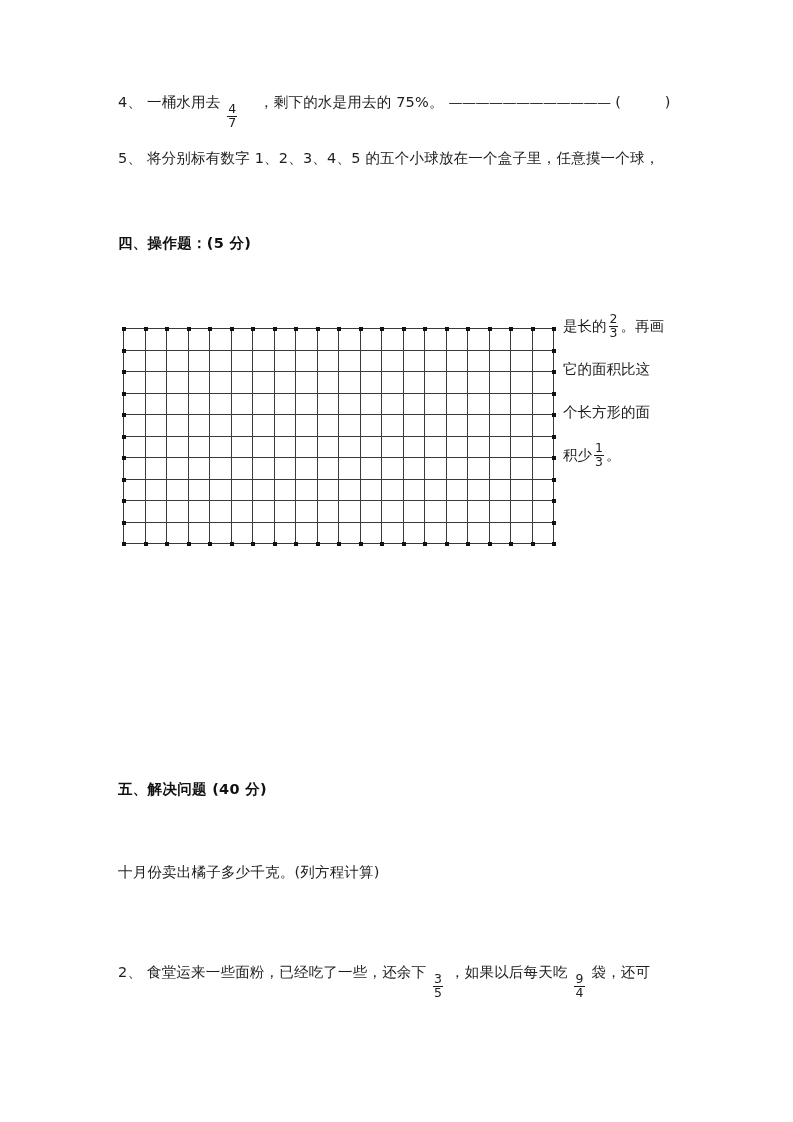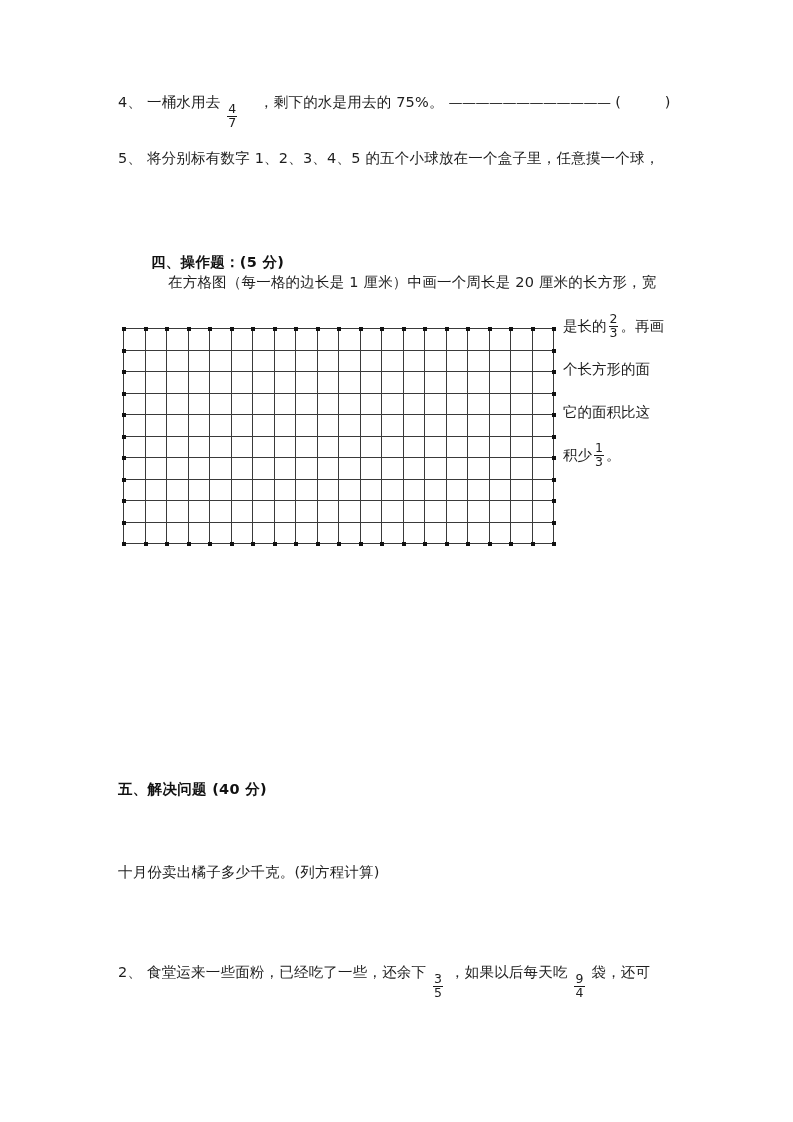--- a/index.html
+++ b/index.html
@@ -124,23 +124,22 @@
     <span class="paren-gap"></span>
     <span>)</span>
   </div>
 
   <div class="qline" id="q5l1" style="left:118px; top:148px;">
     <span>5、</span>
     <span>将分别标有数字 1、2、3、4、5 的五个小球放在一个盒子里，任意摸一个球，</span>
   </div>
 
 
-  <div class="heading" id="sec4-heading" style="left:118px; top:253px;margin-left:33px;">四、操作题：(5 分)</div>
-
-  <div class="qline" id="sec4-line1" style="left:168px; top:272px;">在方格图（每一格的边长是 1 厘米）中画一个周长是 20 厘米的长方形，宽</div>
+  <div class="heading" id="sec4-heading" style="left:118px; top:234px;">四、操作题：(5 分)</div>
+
 
   <div id="grid-figure" style="left: 123px; top: 328px; width: 432px; height: 217px;">
     <div class="gridbox" id="gridbox" style="width: 432px; height: 217px;">
         <div class="gline-v edge" style="left: 0px; top: 0px; height: 215px; background: rgb(58, 58, 58);"></div>
         <div class="gline-v" style="left: 22px; top: 0px; height: 215px; background: rgb(58, 58, 58);"></div>
         <div class="gline-v" style="left: 43px; top: 0px; height: 215px; background: rgb(58, 58, 58);"></div>
         <div class="gline-v" style="left: 65px; top: 0px; height: 215px; background: rgb(58, 58, 58);"></div>
         <div class="gline-v" style="left: 86px; top: 0px; height: 215px; background: rgb(58, 58, 58);"></div>
         <div class="gline-v" style="left: 108px; top: 0px; height: 215px; background: rgb(58, 58, 58);"></div>
         <div class="gline-v" style="left: 129px; top: 0px; height: 215px; background: rgb(58, 58, 58);"></div>
@@ -242,25 +241,25 @@
       <span>是长的</span>
       <span class="frac">
         <span class="num">2</span>
         <span class="den">3</span>
       </span>
       <span>。再画</span>
     </div>
 
 
     <div class="sideline">
+      <span>它的面积比这</span>
+    </div>
+
+    <div class="sideline">
       <span>个长方形的面</span>
-    </div>
-
-    <div class="sideline">
-      <span>它的面积比这</span>
     </div>
 
     <div class="sideline">
       <span>积少</span>
       <span class="frac">
         <span class="num">1</span>
         <span class="den">3</span>
       </span>
       <span>。</span>
     </div>

